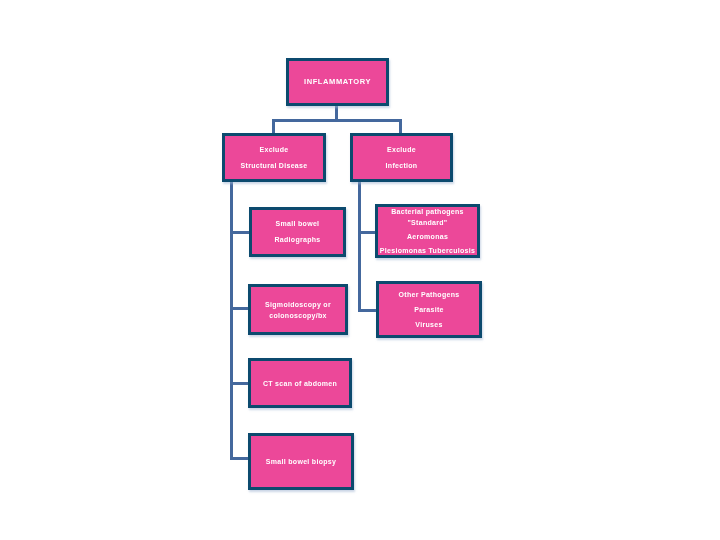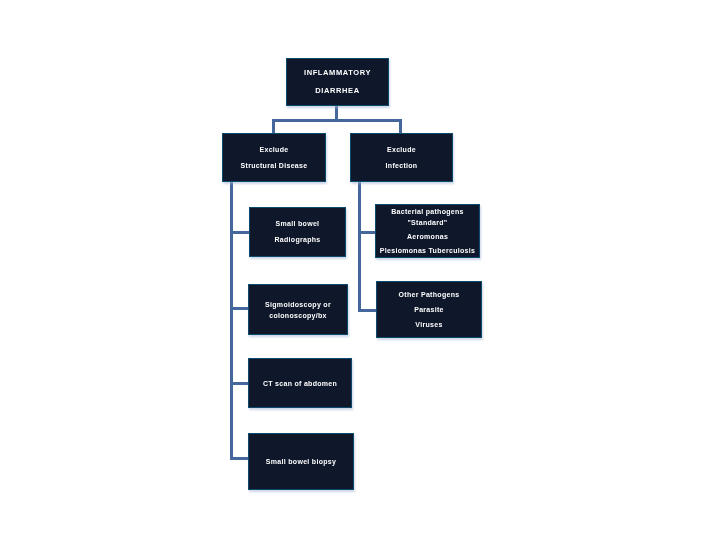--- a/index.html
+++ b/index.html
@@ -11,22 +11,22 @@
   .canvas {
     position: relative;
     width: 720px;
     height: 540px;
     background: #ffffff;
     overflow: hidden;
   }
   
   .node {
     position: absolute;
-    background: #0f172a;
-    border: 1px solid #0c4a6e;
+    background: #ec4899;
+    border: 3px solid #0c4a6e;
     box-shadow: 1px 2px 2px rgba(160, 180, 210, 0.55);
     box-sizing: border-box;
     display: flex;
     flex-direction: column;
     justify-content: center;
     align-items: center;
     text-align: center;
     color: #ffffff;
     font-size: 7px;
     font-weight: bold;
@@ -85,21 +85,20 @@
   <div class="conn" id="conn-rail-right"></div>
   <div class="conn" id="stub-small-bowel"></div>
   <div class="conn" id="stub-sigmoid"></div>
   <div class="conn" id="stub-ct"></div>
   <div class="conn" id="stub-biopsy"></div>
   <div class="conn" id="stub-bacterial"></div>
   <div class="conn" id="stub-other"></div>
 
   <div class="node" id="title-box">
     <div class="ln">INFLAMMATORY</div>
-    <div class="ln">DIARRHEA</div>
   </div>
 
   <div class="node loose" id="exclude-structural">
     <div class="ln">Exclude</div>
     <div class="ln">Structural Disease</div>
   </div>
 
   <div class="node loose" id="exclude-infection">
     <div class="ln">Exclude</div>
     <div class="ln">Infection</div>

